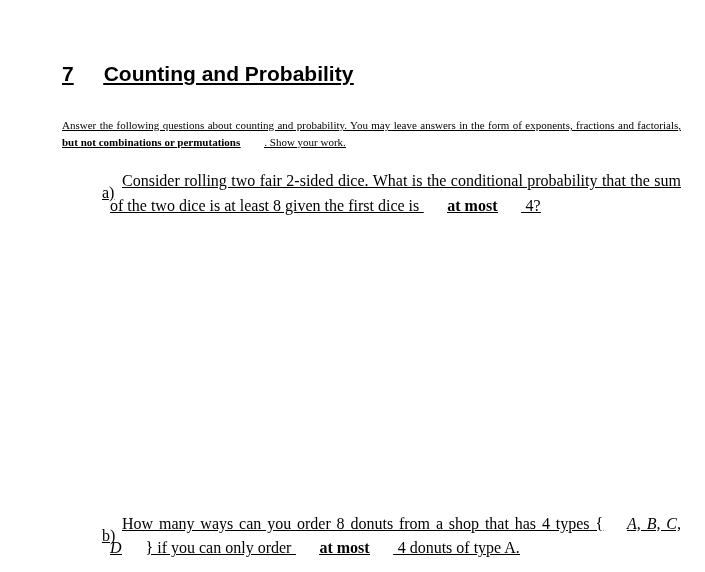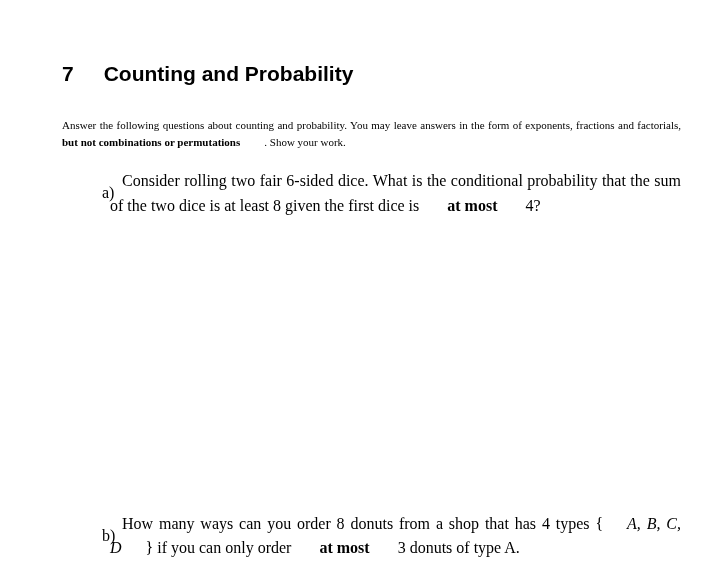--- a/index.html
+++ b/index.html
@@ -1,18 +1,19 @@
 <!DOCTYPE html>
 <html><head>
   <meta charset="utf-8">
   <style>
     * {
       margin: 12px;
       padding: 0;
       box-sizing: border-box;
+      text-decoration: underline;
     }
     body {
       width: 705px;
       height: 572px;
       background: #ffffff;
       font-family: "Times New Roman", Times, serif;
       padding: 14px 24px 14px 14px;
       color: #000000;
     }
     .section-heading {
@@ -66,20 +67,20 @@
   <span class="section-number">7</span><span>Counting and Probability</span>
 </div>
 
 <div class="intro">
   <span>Answer the following questions about counting and probability. You may leave answers in the form of exponents, fractions and factorials, </span><span class="bold">but not combinations or permutations</span><span>. Show your work.</span>
 </div>
 
 <div class="items">
   <div class="item item-a">
     <span class="marker">a)</span>
-    <span>Consider rolling two fair 6-sided dice. What is the conditional probability that the sum of the two dice is at least 8 given the first dice is </span><span class="bold">at most</span><span> 4?</span>
+    <span>Consider rolling two fair 2-sided dice. What is the conditional probability that the sum of the two dice is at least 8 given the first dice is </span><span class="bold">at most</span><span> 4?</span>
   </div>
 
   <div class="item item-b">
     <span class="marker">b)</span>
-    <span>How many ways can you order 8 donuts from a shop that has 4 types {</span><span class="math">A, B, C, D</span><span>} if you can only order </span><span class="bold">at most</span><span> 3 donuts of type A.</span>
+    <span>How many ways can you order 8 donuts from a shop that has 4 types {</span><span class="math">A, B, C, D</span><span>} if you can only order </span><span class="bold">at most</span><span> 4 donuts of type A.</span>
   </div>
 </div>
 
 </body></html>

